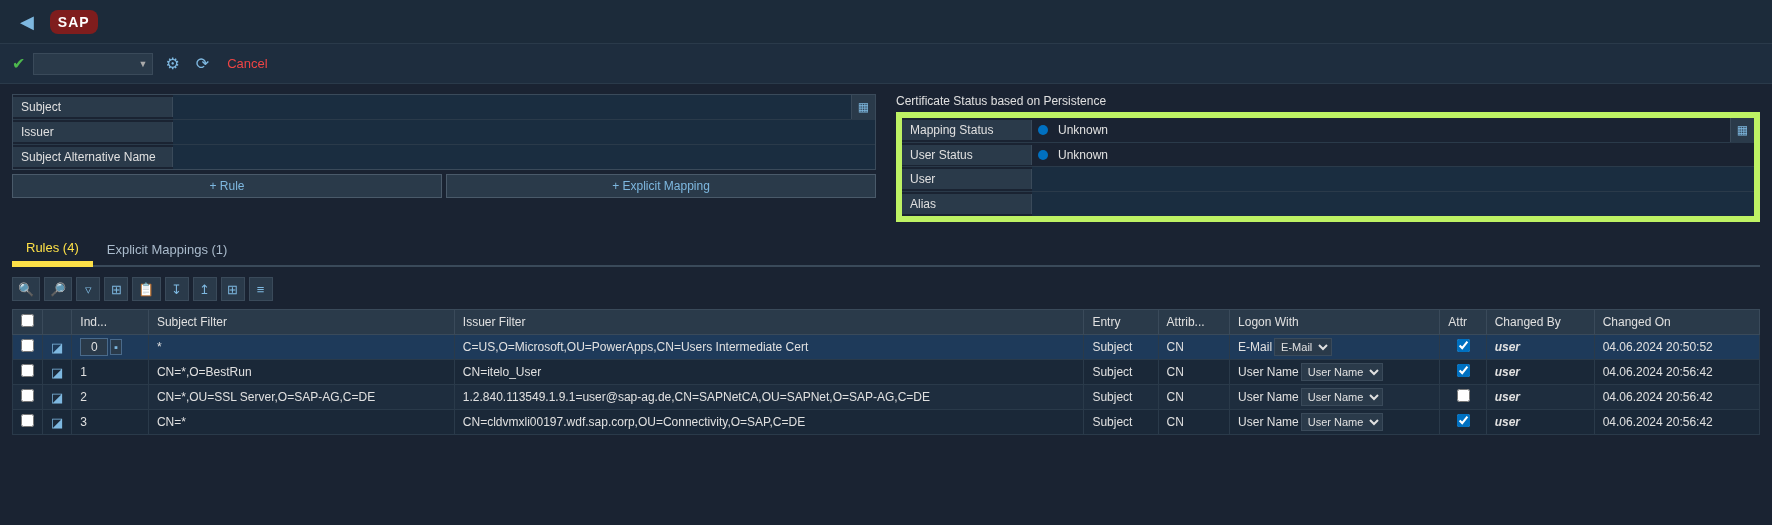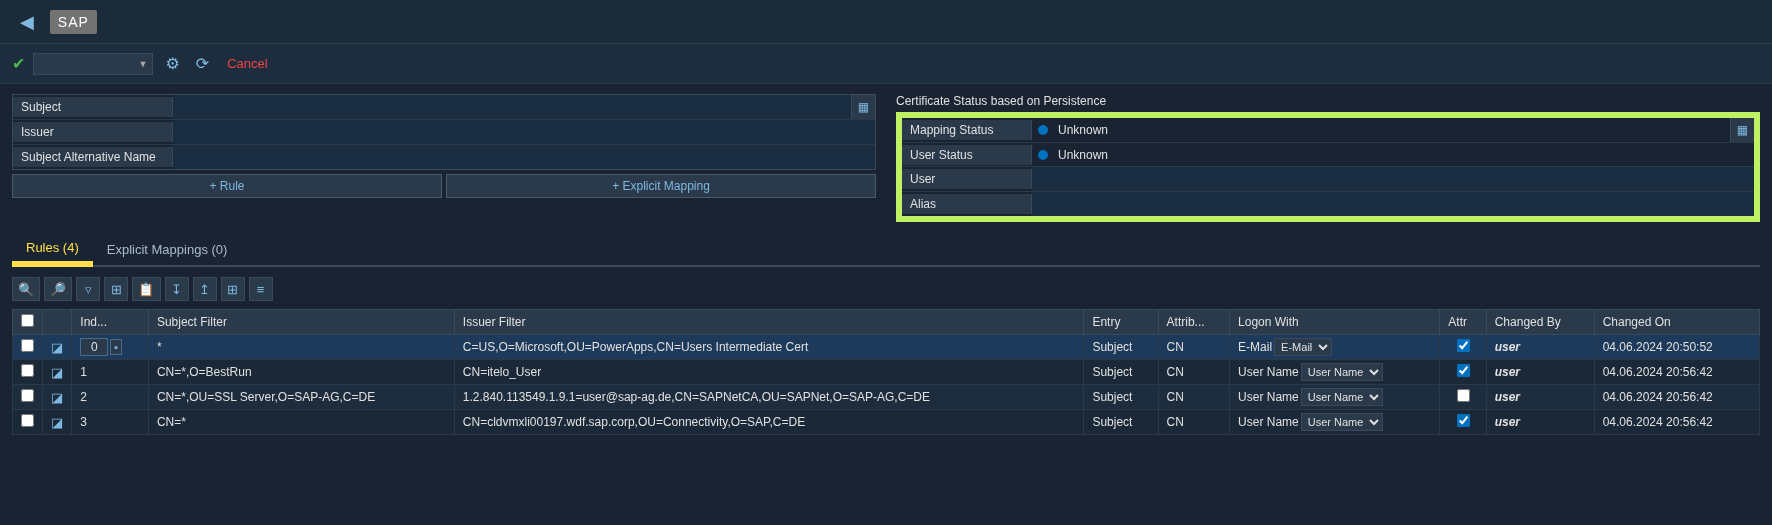--- a/index.html
+++ b/index.html
@@ -22,26 +22,26 @@
       padding: 0 20px;
       height: 44px;
       border-bottom: 1px solid #2a3a4a;
     }
     .header-left {
       display: flex;
       align-items: center;
       gap: 10px;
     }
     .sap-logo {
-      background: #737373;
+      background: #7f1d1d;
       color: white;
-      font-weight: normal;
+      font-weight: bold;
       font-size: 14px;
       padding: 4px 8px;
-      border-radius: 2px;
+      border-radius: 8px;
       letter-spacing: 1px;
     }
     .nav-back {
       color: #7eb8e0;
       font-size: 18px;
       cursor: pointer;
       margin-right: 6px;
     }
 
     
@@ -446,21 +446,21 @@
           <div class="status-field-label">Alias</div>
           <input class="status-input" type="text" value="" style="">
         </div>
       </div>
     </div>
 
   </div>
 
   <div class="tabs-bar">
     <div class="tab active">Rules (4)</div>
-    <div class="tab">Explicit Mappings (0)</div>
+    <div class="tab">Explicit Mappings (1)</div>
   </div>
 
   <div class="table-toolbar">
     <button class="tbl-icon-btn" title="Zoom In">🔍</button>
     <button class="tbl-icon-btn" title="Zoom Out">🔎</button>
     <button class="tbl-icon-btn" title="Filter">▿</button>
     <button class="tbl-icon-btn" title="Grid">⊞</button>
     <button class="tbl-icon-btn" title="Copy">📋</button>
     <button class="tbl-icon-btn" title="Export">↧</button>
     <button class="tbl-icon-btn" title="Import">↥</button>

